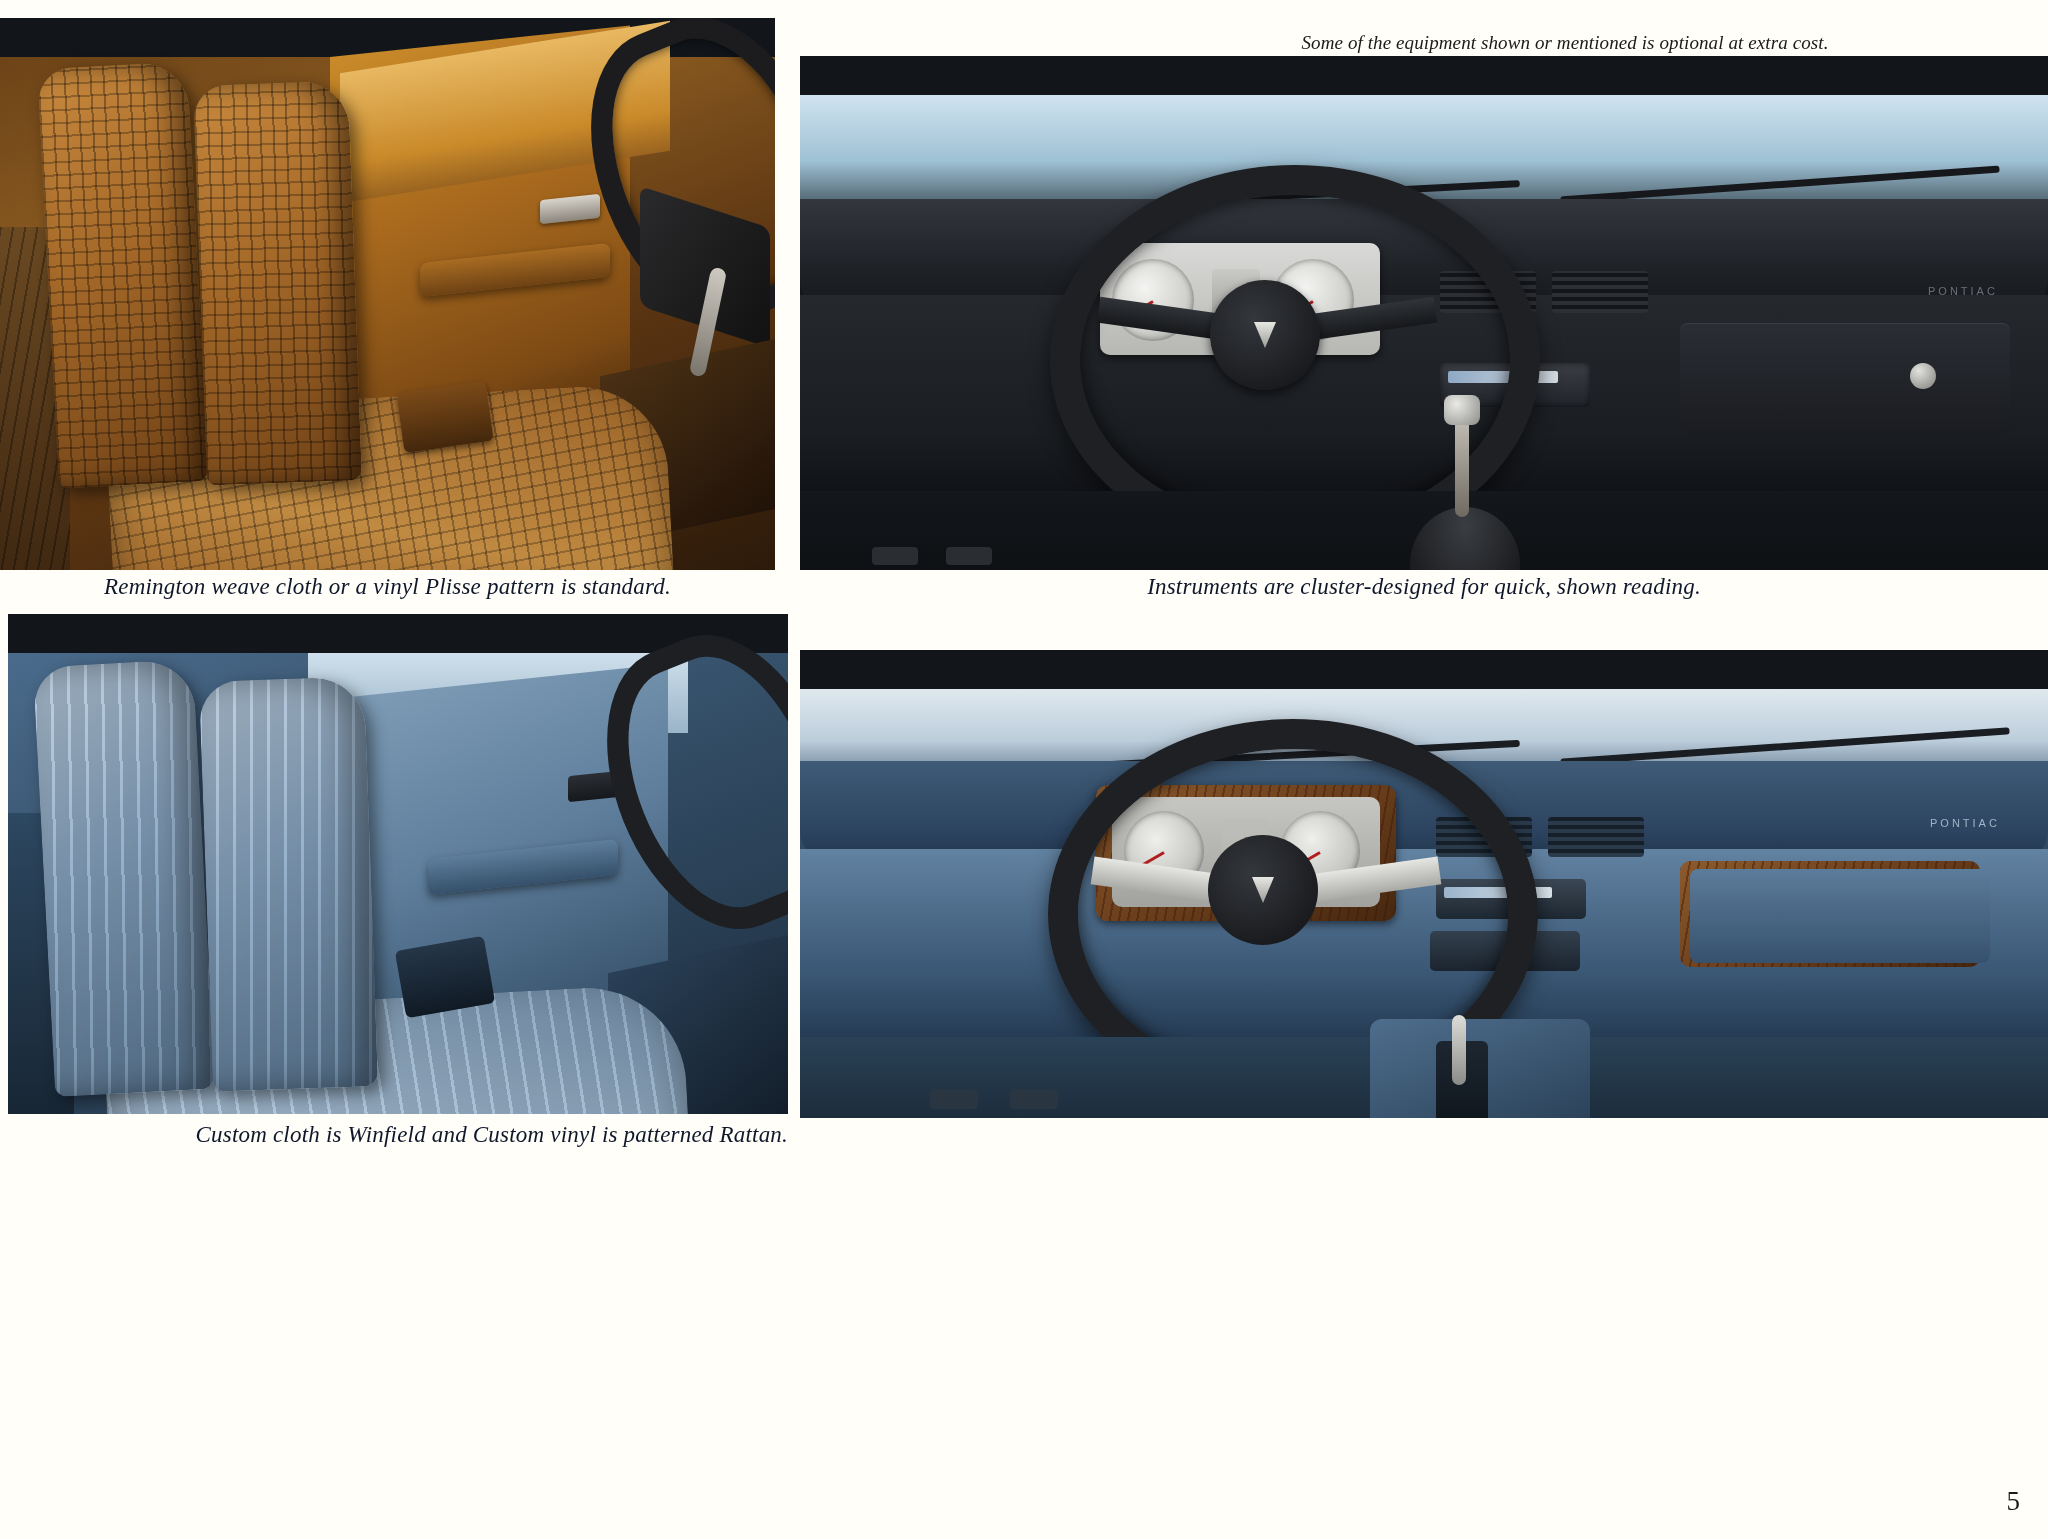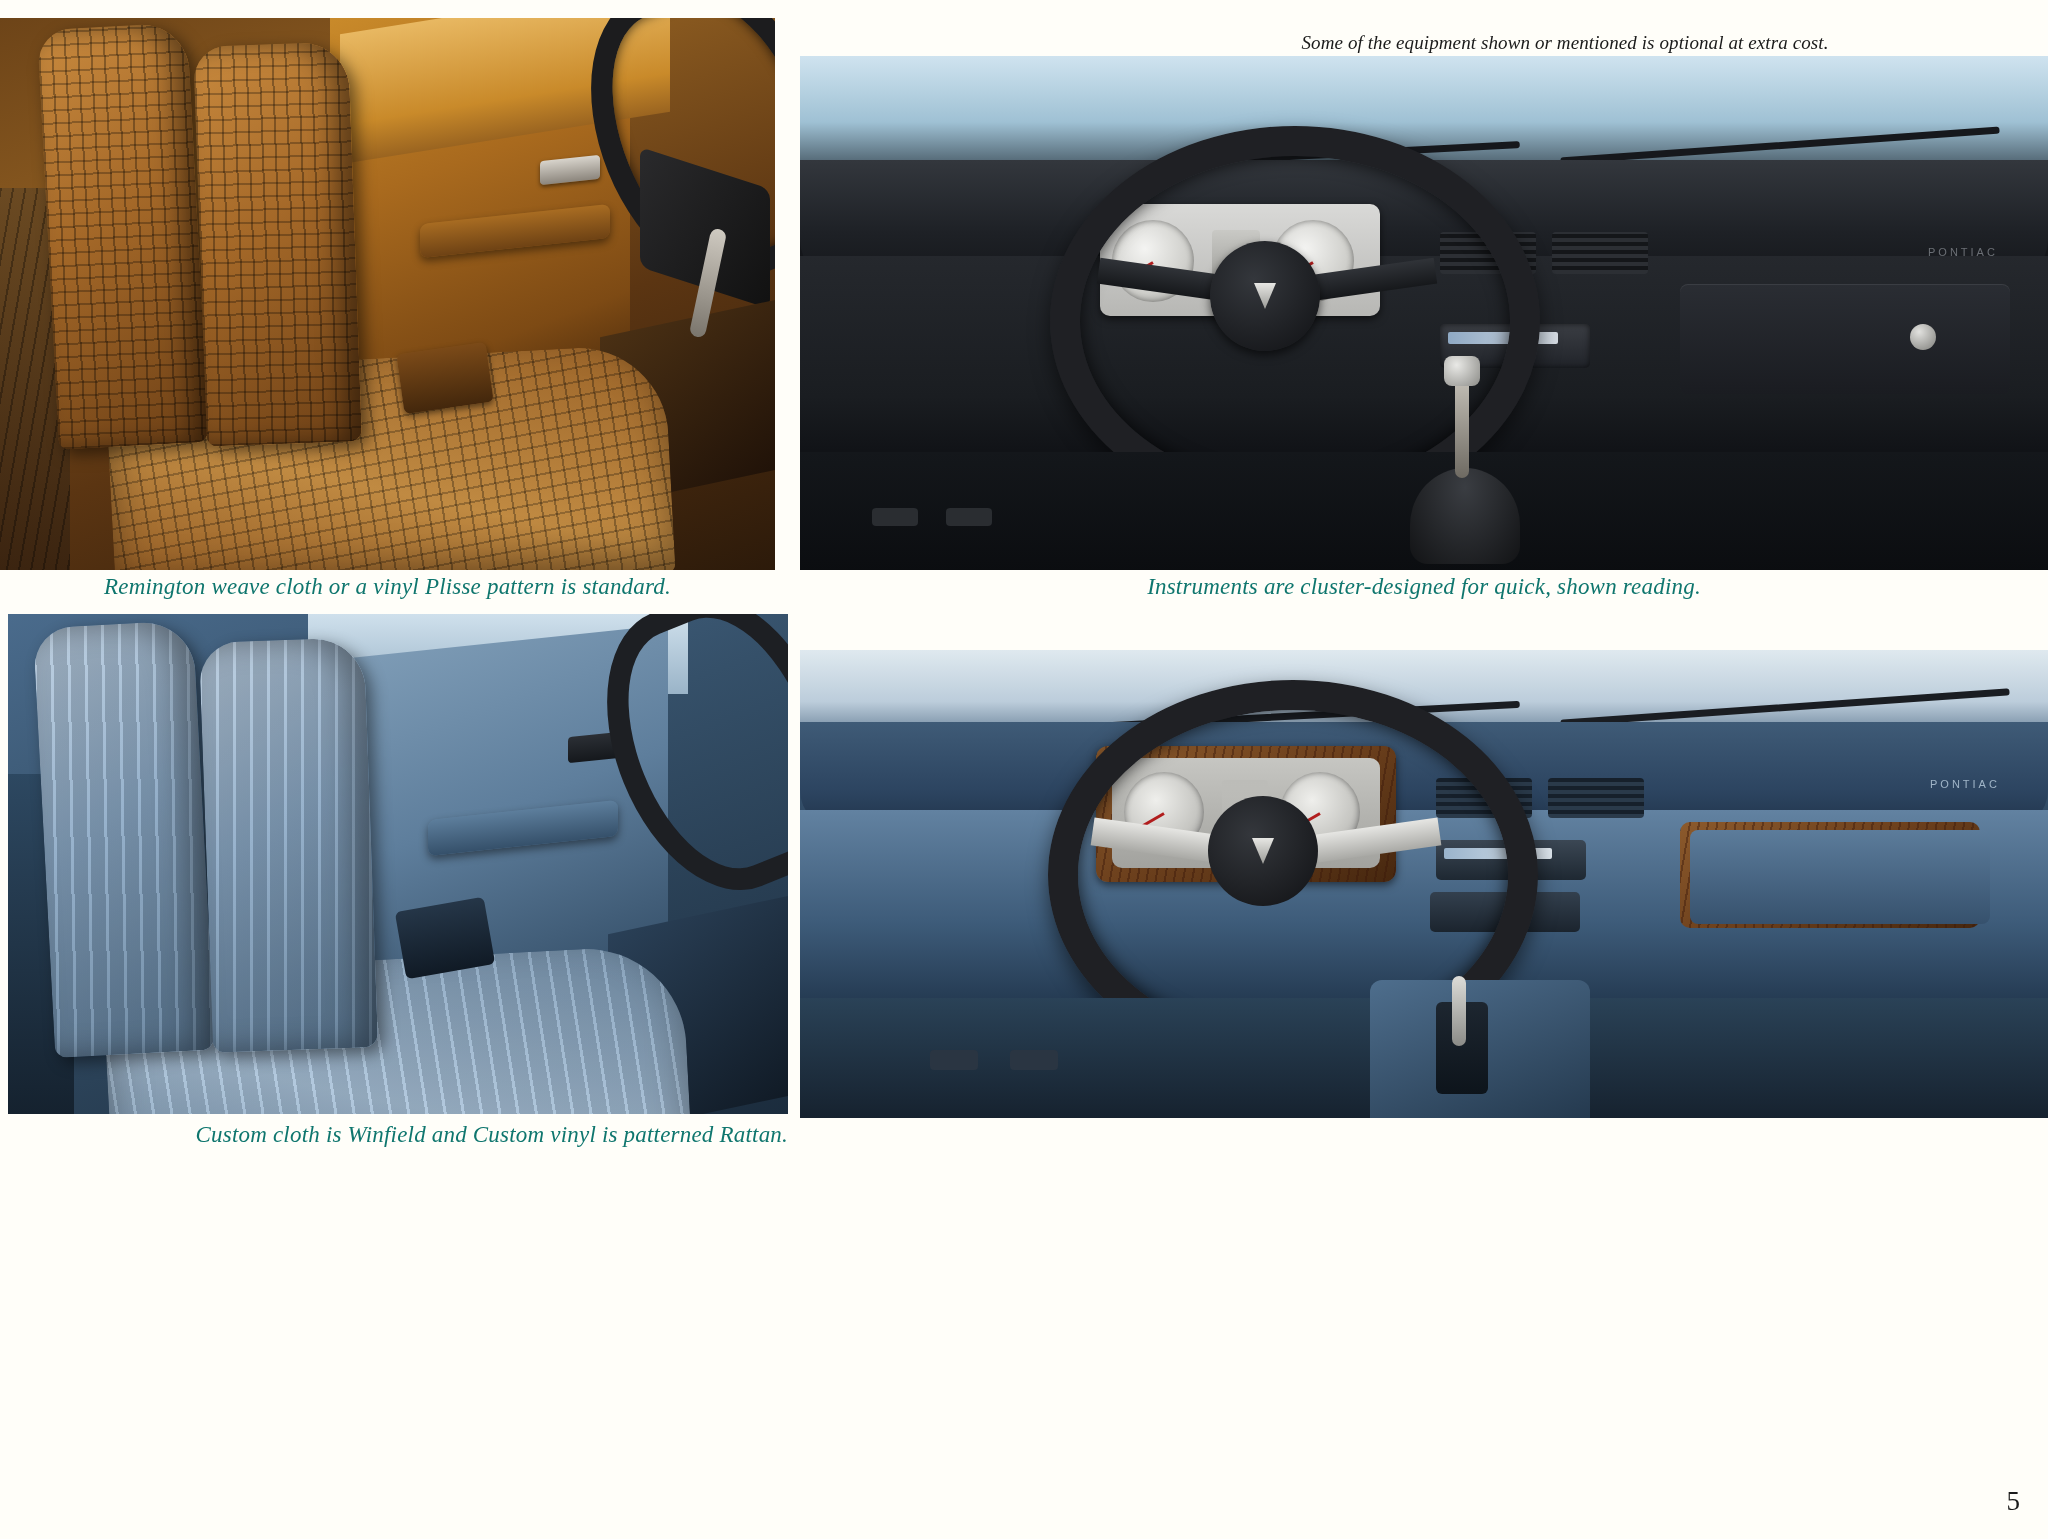--- a/index.html
+++ b/index.html
@@ -36,27 +36,28 @@
 
   
   .photo {
     position: absolute;
     overflow: hidden;
     background: #12161b;
   }
   .photo .inner {
     position: absolute;
     inset: 0;
+    margin-top: 39px;
   }
 
   .caption {
     position: absolute;
     font-style: italic;
     font-size: 23px;
-    color: #0f766e;
+    color: #0f172a;
     text-align: center;
     letter-spacing: 0.2px;
   }
 
   .page-number {
     position: absolute;
     right: 28px;
     bottom: 22px;
     font-size: 27px;
     color: #1a1a1a;

